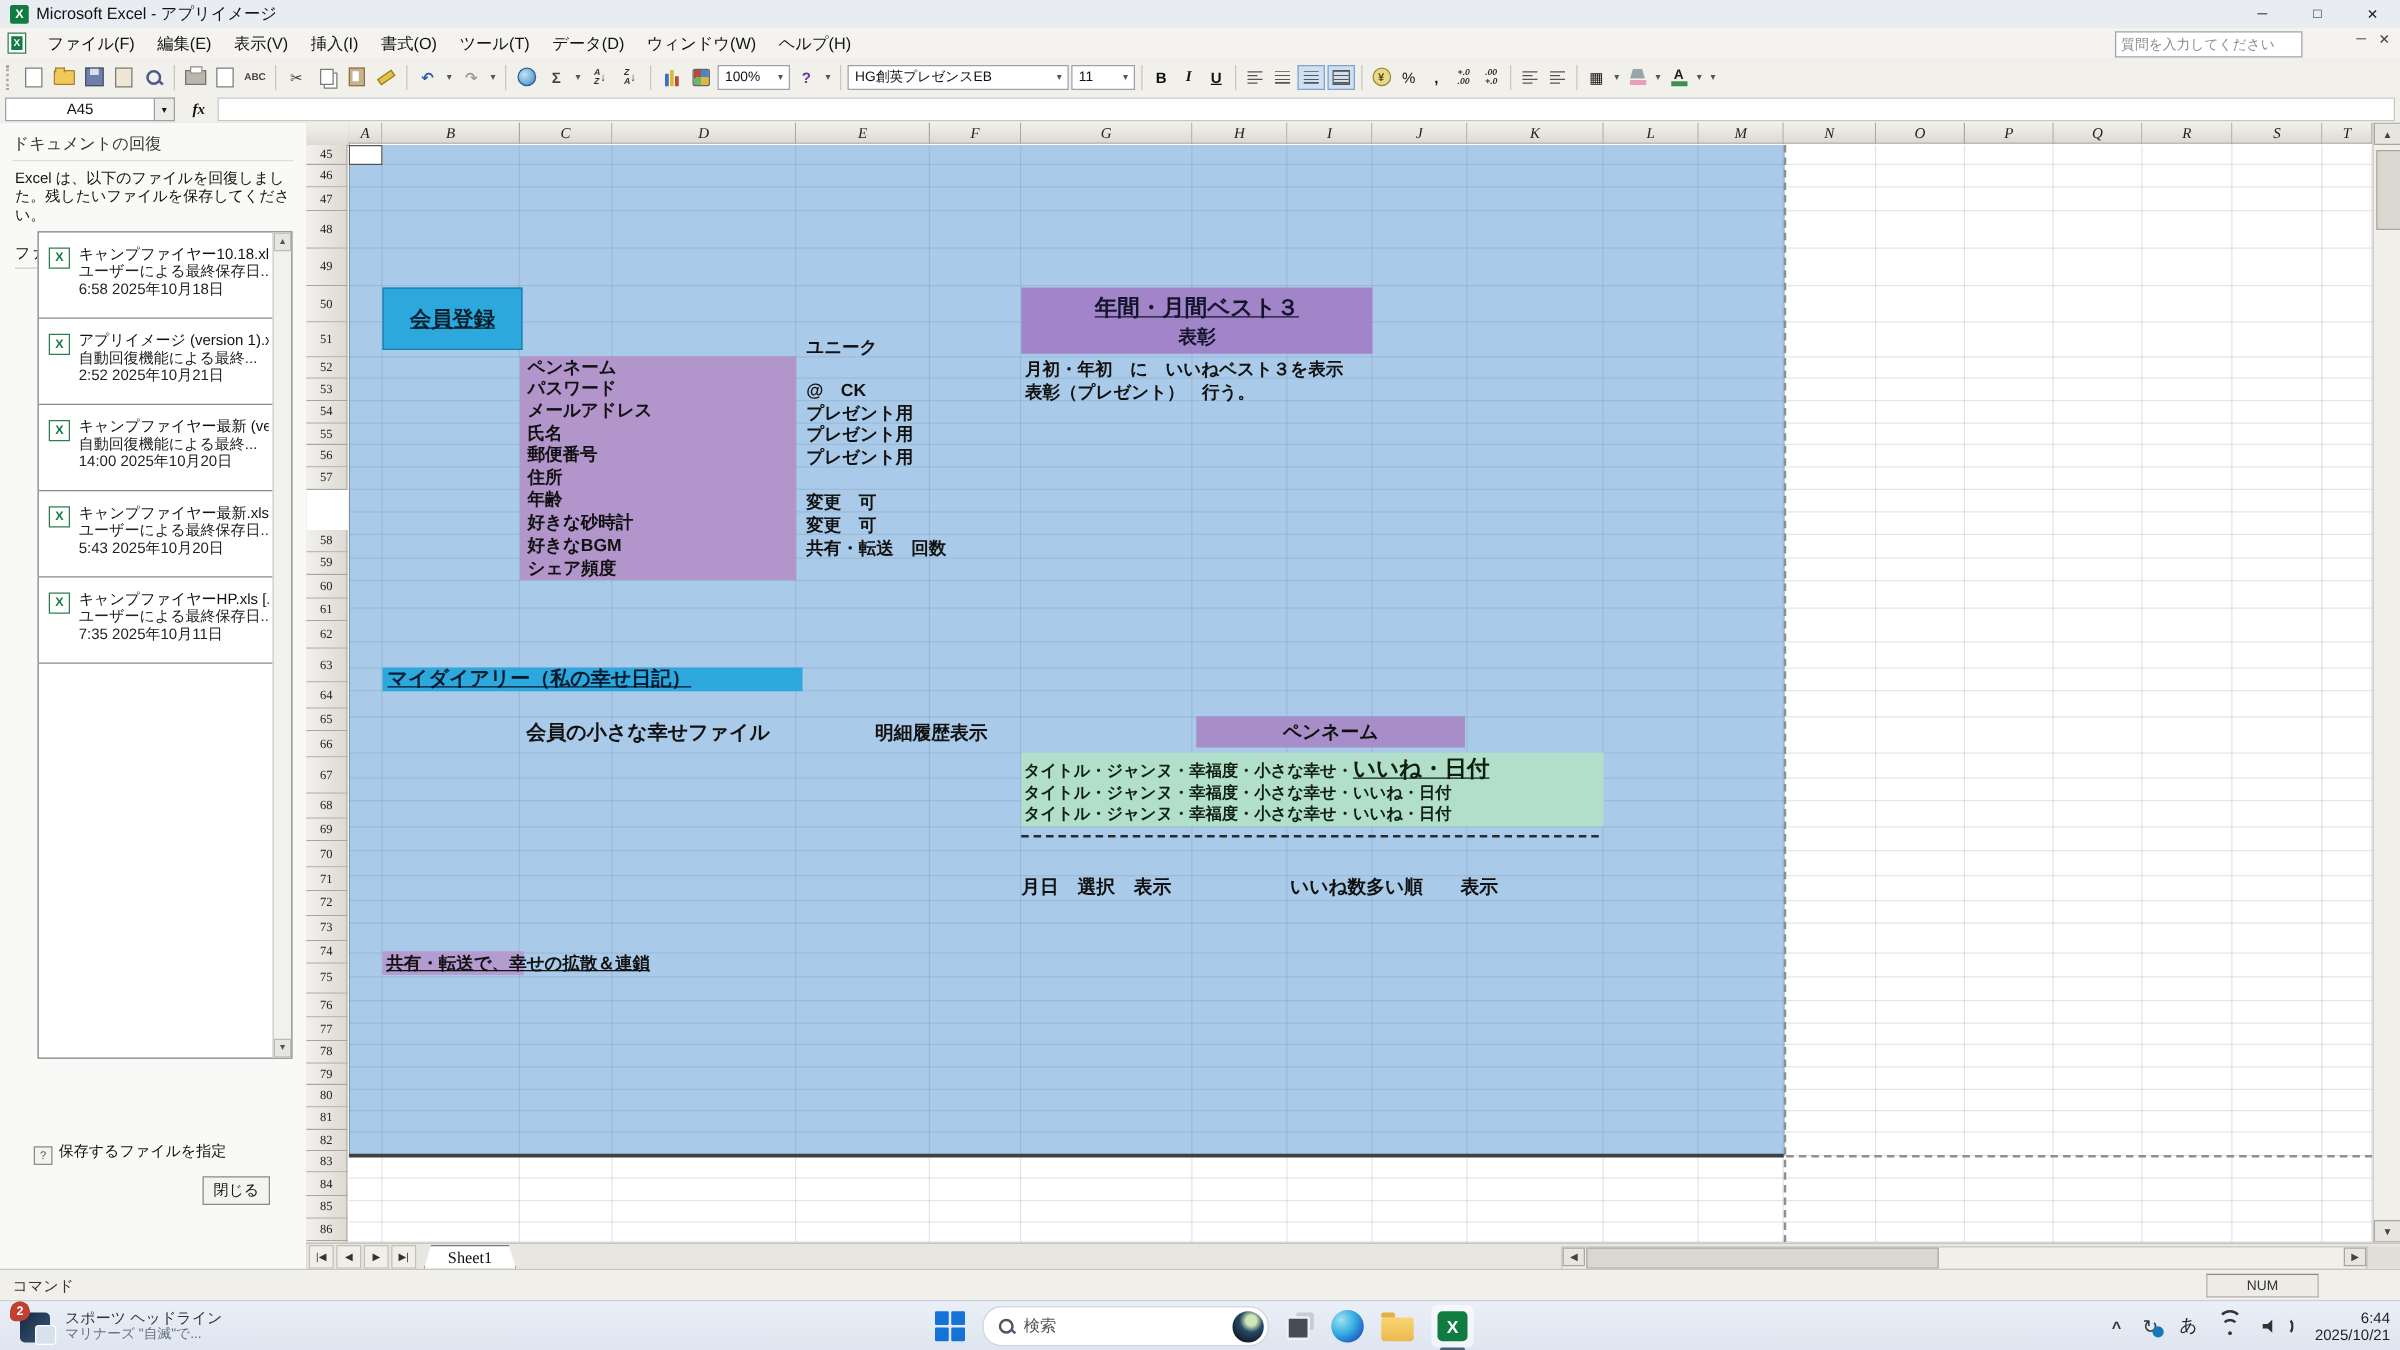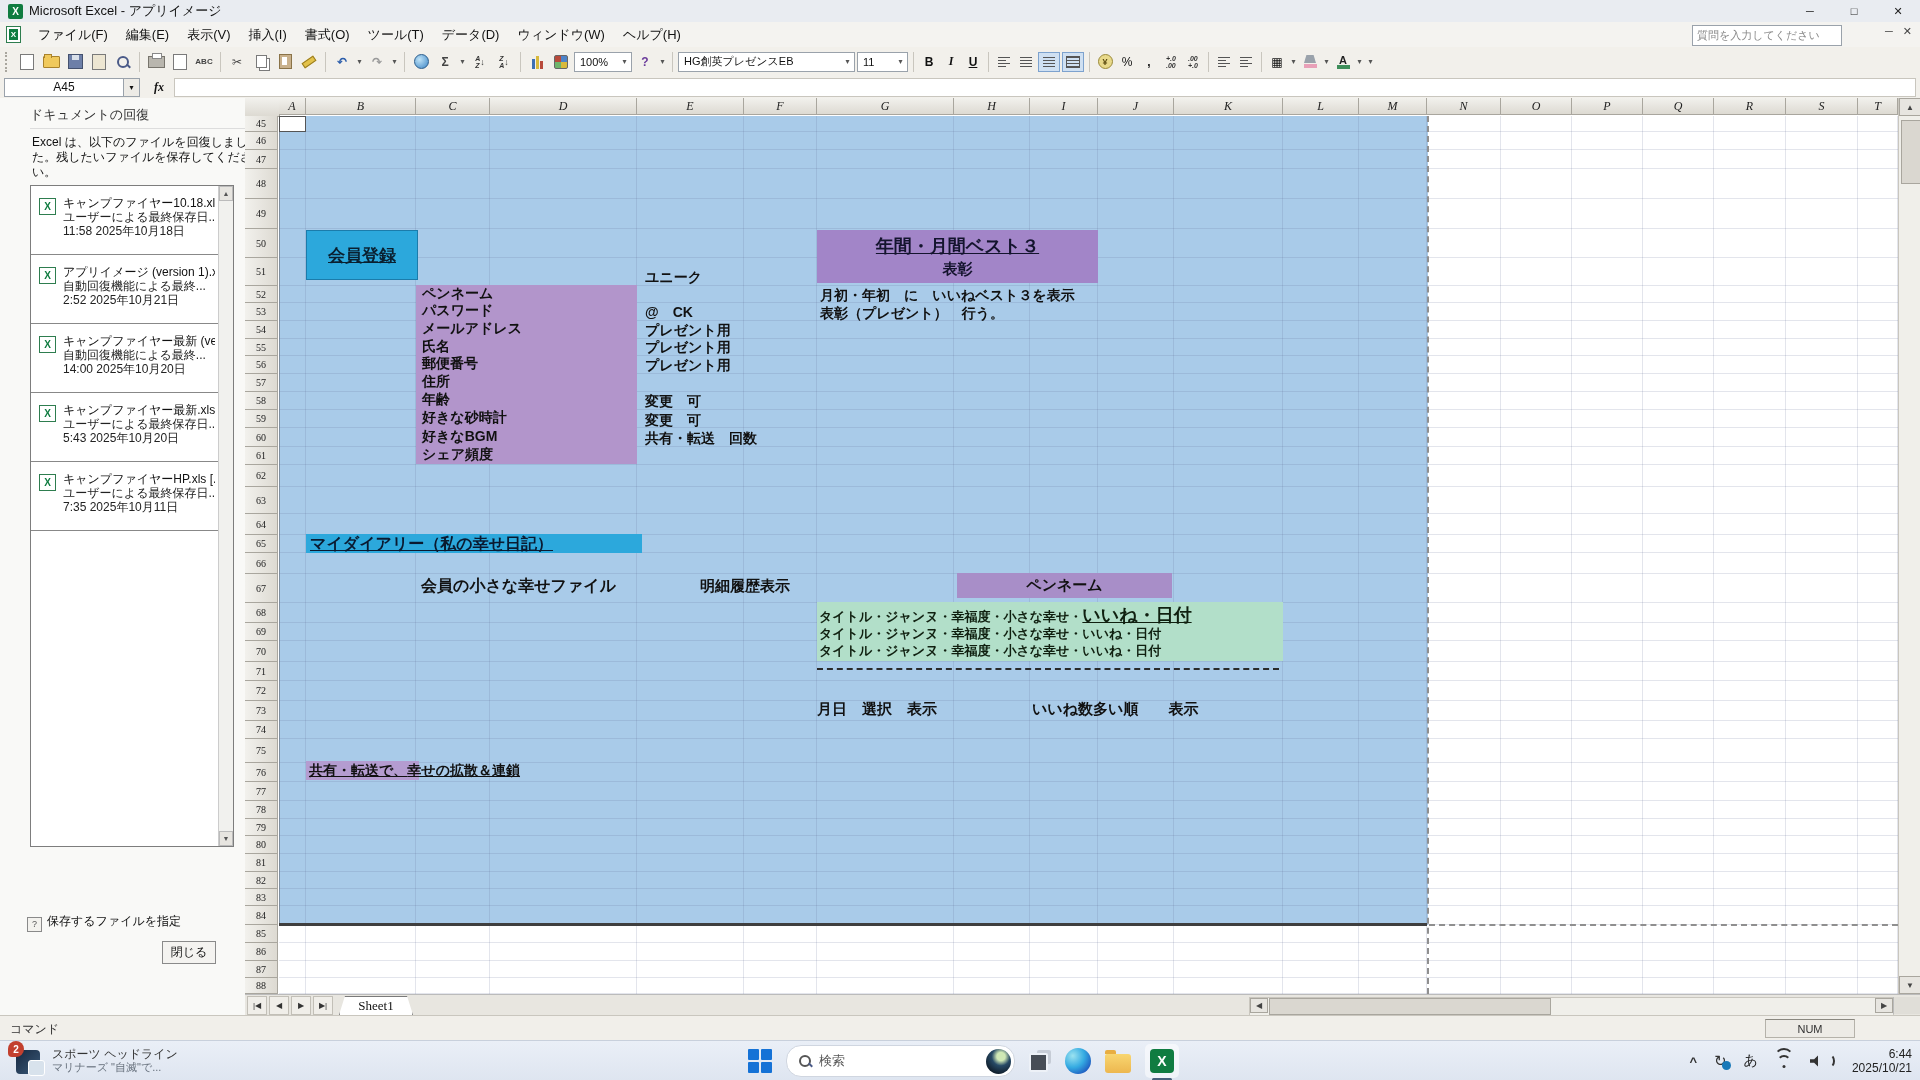--- a/index.html
+++ b/index.html
@@ -72,21 +72,21 @@
   
   #formulabar{position:absolute;left:0;top:76px;width:1920px;height:22px;background:#F2F0EB;
               border-bottom:1px solid #C9C6BE;display:flex;align-items:center;font-size:12px;}
   #namebox{width:118px;height:17px;background:#fff;border:1px solid #9aa2ab;margin-left:4px;
            display:flex;align-items:center;justify-content:center;}
   #namedrop{width:15px;height:17px;border:1px solid #9aa2ab;border-left:none;background:#EDEBE6;
             display:flex;align-items:center;justify-content:center;font-size:8px;}
   #fx{font-family:"Liberation Serif",serif;font-style:italic;font-weight:bold;margin:0 10px 0 14px;}
   #formula-input{flex:1;height:17px;background:#fff;border:1px solid #C9C6BE;margin-right:4px;}
   
-  #panel{position:absolute;left:0;top:98px;width:245px;height:917px;background:#F9F9F7;border-right:1px solid #ABA8A0;padding-left:20px;}
+  #panel{position:absolute;left:0;top:98px;width:245px;height:917px;background:#F9F9F7;border-right:1px solid #ABA8A0;}
   #panel h3{margin:8px 10px 6px;font-size:13px;font-weight:normal;color:#333;border-bottom:1px solid #DDD;padding-bottom:4px;}
   #panel .desc{margin:4px 12px;font-size:12px;line-height:15px;color:#111;}
   #panel .fl-label{margin:14px 12px 6px;font-size:12px;border-bottom:1px solid #CCC;padding-bottom:3px;width:190px;}
   #file-list{position:absolute;left:30px;top:87px;width:202px;height:660px;background:#fff;border:1px solid #7d7d7d;overflow:hidden;}
   .ritem{position:relative;padding:10px 18px 10px 32px;border-bottom:1px solid #888;min-height:48px;}
   .ritem .fico{position:absolute;left:8px;top:12px;width:15px;height:15px;background:#fff;border:1px solid #2E7D4F;
                color:#107C41;font-size:10px;font-weight:bold;display:flex;align-items:center;justify-content:center;}
   .ritem .fname{font-size:12px;line-height:14px;white-space:nowrap;overflow:hidden;}
   .ritem .fsub,.ritem .ftime{font-size:12px;line-height:14px;color:#222;white-space:nowrap;overflow:hidden;}
   #fl-scroll{position:absolute;right:0;top:0;width:14px;height:100%;background:#F1F1EE;border-left:1px solid #CCC;}
@@ -405,21 +405,21 @@
   <div id="panel">
     <h3>ドキュメントの回復</h3>
     <div class="desc">Excel は、以下のファイルを回復しました。残したいファイルを保存してください。</div>
     <div class="fl-label">ファイル :</div>
     <div id="file-list">
       <div id="fl-items">
           <div class="ritem">
             <span class="fico">X</span>
             <div class="fname">キャンプファイヤー10.18.xls ...</div>
             <div class="fsub">ユーザーによる最終保存日...</div>
-            <div class="ftime">11:58 2025年10月18日</div>
+            <div class="ftime">6:58 2025年10月18日</div>
           </div>
           <div class="ritem">
             <span class="fico">X</span>
             <div class="fname">アプリイメージ (version 1).x...</div>
             <div class="fsub">自動回復機能による最終...</div>
             <div class="ftime">2:52 2025年10月21日</div>
           </div>
           <div class="ritem">
             <span class="fico">X</span>
             <div class="fname">キャンプファイヤー最新 (ver...</div>
@@ -483,21 +483,21 @@
         <div class="rowh" style="height: 30px;">48</div>
         <div class="rowh" style="height: 30px;">49</div>
         <div class="rowh" style="height: 29px;">50</div>
         <div class="rowh" style="height: 28px;">51</div>
         <div class="rowh" style="height: 17px;">52</div>
         <div class="rowh" style="height: 18px;">53</div>
         <div class="rowh" style="height: 18px;">54</div>
         <div class="rowh" style="height: 17px;">55</div>
         <div class="rowh" style="height: 18px;">56</div>
         <div class="rowh" style="height: 18px;">57</div>
-        <div class="rowh" style="height: 18px;">58</div>
+        <div class="rowh" style="height: 18px; margin-top: 32px;">58</div>
         <div class="rowh" style="height: 18px;">59</div>
         <div class="rowh" style="height: 19px;">60</div>
         <div class="rowh" style="height: 18px;">61</div>
         <div class="rowh" style="height: 22px;">62</div>
         <div class="rowh" style="height: 27px;">63</div>
         <div class="rowh" style="height: 21px;">64</div>
         <div class="rowh" style="height: 18px;">65</div>
         <div class="rowh" style="height: 21px;">66</div>
         <div class="rowh" style="height: 29px;">67</div>
         <div class="rowh" style="height: 20px;">68</div>

